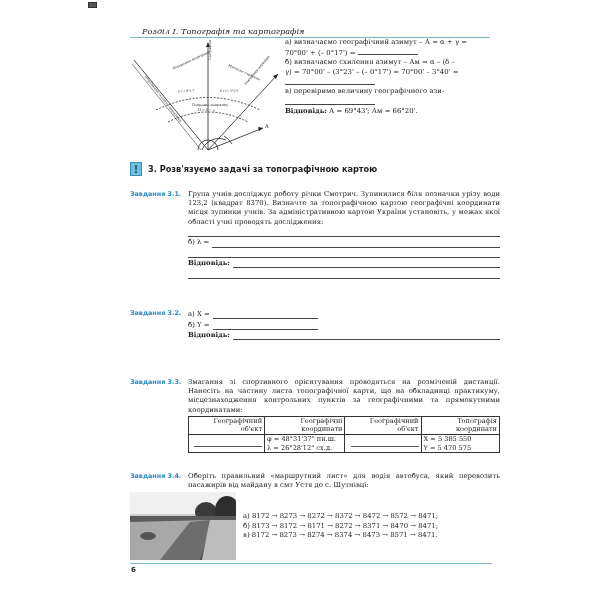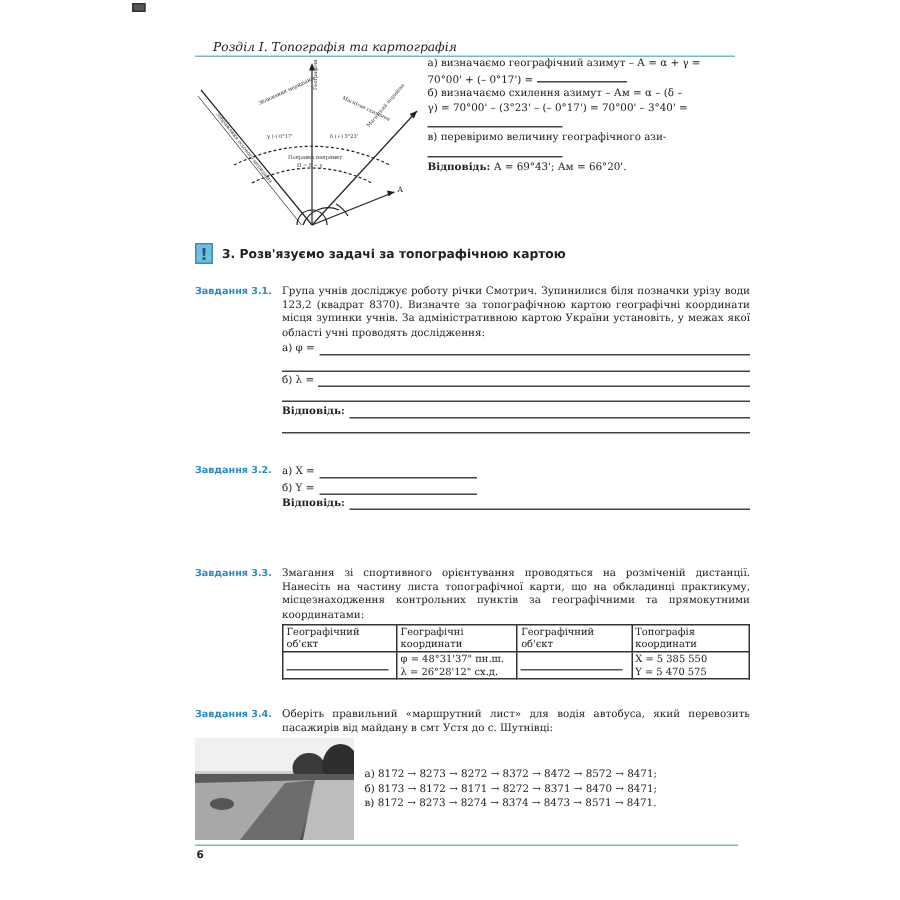--- a/index.html
+++ b/index.html
@@ -24,21 +24,21 @@
     .section-title { margin-left: 6px; font-family: "DejaVu Sans", sans-serif; font-weight: bold; font-size: 8.2px; color: #222; }
 
     .task { position: absolute; left: 130px; width: 370px; font-size: 6.9px; line-height: 9.2px; }
     .task-label { position: absolute; left: 0; top: 0; font-family: "DejaVu Sans", sans-serif; font-weight: bold; color: #2a8cc5; font-size: 6.4px; white-space: nowrap; }
     .task-body { margin-left: 58px; text-align: justify; }
     .task-body p { margin: 0; }
     .answer-line { display: flex; align-items: flex-end; white-space: nowrap; height: 10.4px; }
     .answer-line .fill { flex: 1; border-bottom: 0.8px solid #444; margin-left: 3px; height: 8px; }
 
     table.coords { border-collapse: collapse; margin-top: 1px; width: 312px; font-size: 6.6px; line-height: 8.6px; }
-    table.coords td, table.coords th { border: 0.8px solid #333; text-align: left; font-weight: normal; padding: 0 2px; }
+    table.coords td, table.coords th { border: 0.8px solid #333; text-align: right; font-weight: normal; padding: 0 2px; }
     table.coords td.left { text-align: left; }
     .cell-blank { display: inline-block; width: 68px; border-bottom: 0.8px solid #555; height: 10px; }
 
     .photo { position: absolute; left: 130px; top: 492px; width: 106px; height: 68px; background: linear-gradient(#eeeeee 0%, #e0e0e0 30%, #9a9a9a 45%, #7a7a7a 70%, #4d4d4d 100%); overflow: hidden; }
     .route-list { position: absolute; left: 243px; top: 512px; font-size: 6.9px; line-height: 9.6px; white-space: nowrap; }
 
     .footer-rule { position: absolute; left: 130px; top: 563px; width: 362px; border-top: 1.5px solid #7fb6c3; }
     .page-num { position: absolute; left: 131px; top: 566px; font-family: "DejaVu Sans", sans-serif; font-weight: bold; font-size: 7px; }
   </style>
 </head>
@@ -101,24 +101,20 @@
       <span>!</span>
     </div>
   <div class="section-title">3. Розв'язуємо задачі за топографічною картою</div>
 </div>
 
 <div class="task" style="top:190px;">
   <div class="task-label">Завдання 3.1.</div>
   <div class="task-body">
     <p>Група учнів досліджує роботу річки Смотрич. Зупинилися біля позначки урізу води 123,2 (квадрат 8370). Визначте за топографічною картою географічні координати місця зупинки учнів. За адміністративною картою України установіть, у межах якої області учні проводять дослідження:</p>
     <div class="answer-line">
-        <span>а) φ =</span>
-        <span class="fill"></span>
-      </div>
-    <div class="answer-line">
         <span class="fill" style="margin-left:0"></span>
       </div>
     <div class="answer-line">
         <span>б) λ =</span>
         <span class="fill"></span>
       </div>
     <div class="answer-line">
         <span class="fill" style="margin-left:0"></span>
       </div>
     <div class="answer-line">

